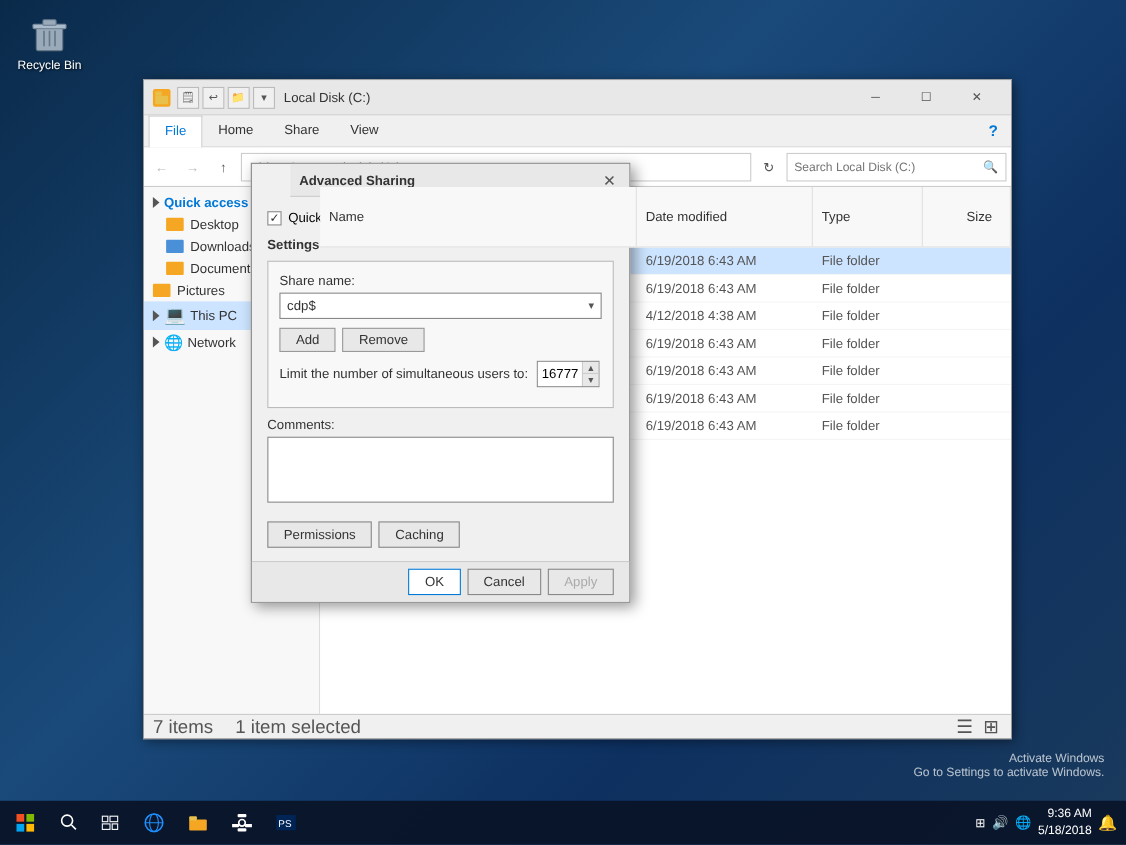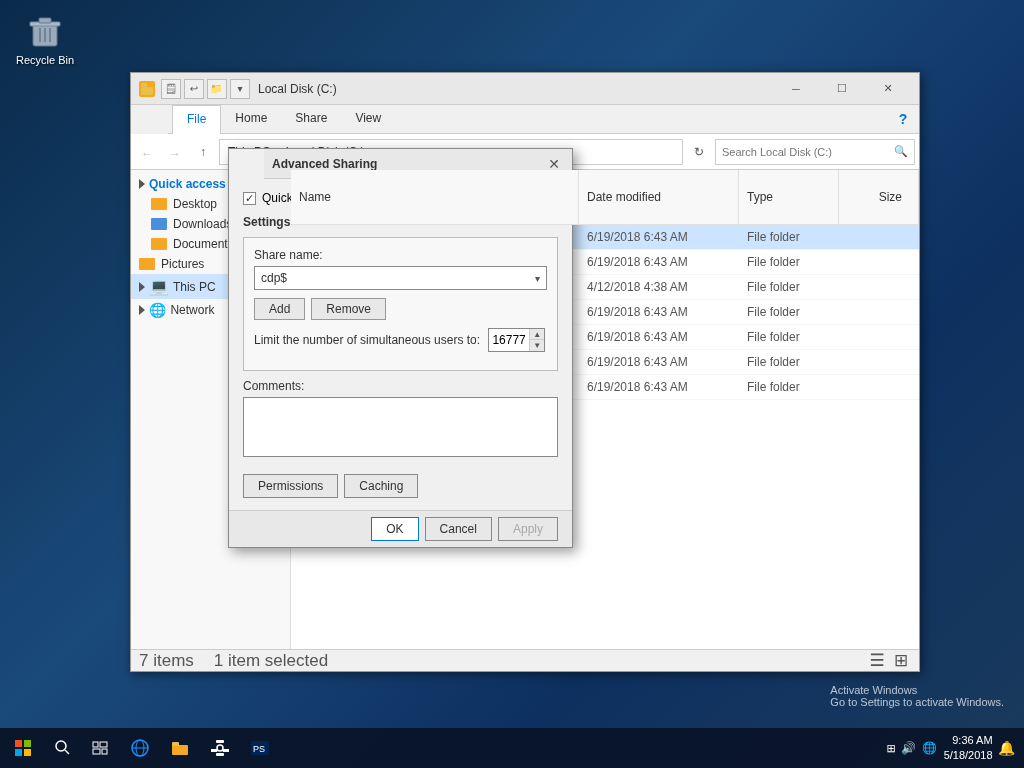--- a/index.html
+++ b/index.html
@@ -169,21 +169,20 @@
       justify-content: center;
       cursor: pointer;
       font-size: 11px;
       color: #555;
     }
 
     
     .ribbon {
       background: #0ea5e9;
       border-bottom: 1px solid #ccc;
-      margin-left: 37px;
     }
     .ribbon-tabs {
       display: flex;
       padding: 0 4px;
       background: #f0f0f0;
     }
     .ribbon-tab {
       padding: 6px 14px;
       font-size: 12px;
       cursor: pointer;
@@ -573,21 +572,21 @@
       gap: 6px;
     }
 
     
     .activate-watermark {
       position: absolute;
       bottom: 60px;
       right: 20px;
       color: rgba(255,255,255,0.7);
       font-size: 11px;
-      text-align: left;
+      text-align: right;
       margin-left: 47px;
     }
 
     
     .folder-icon-yellow {
       display: inline-block;
       width: 16px;
       height: 12px;
       background: #f5a623;
       border-radius: 1px;

